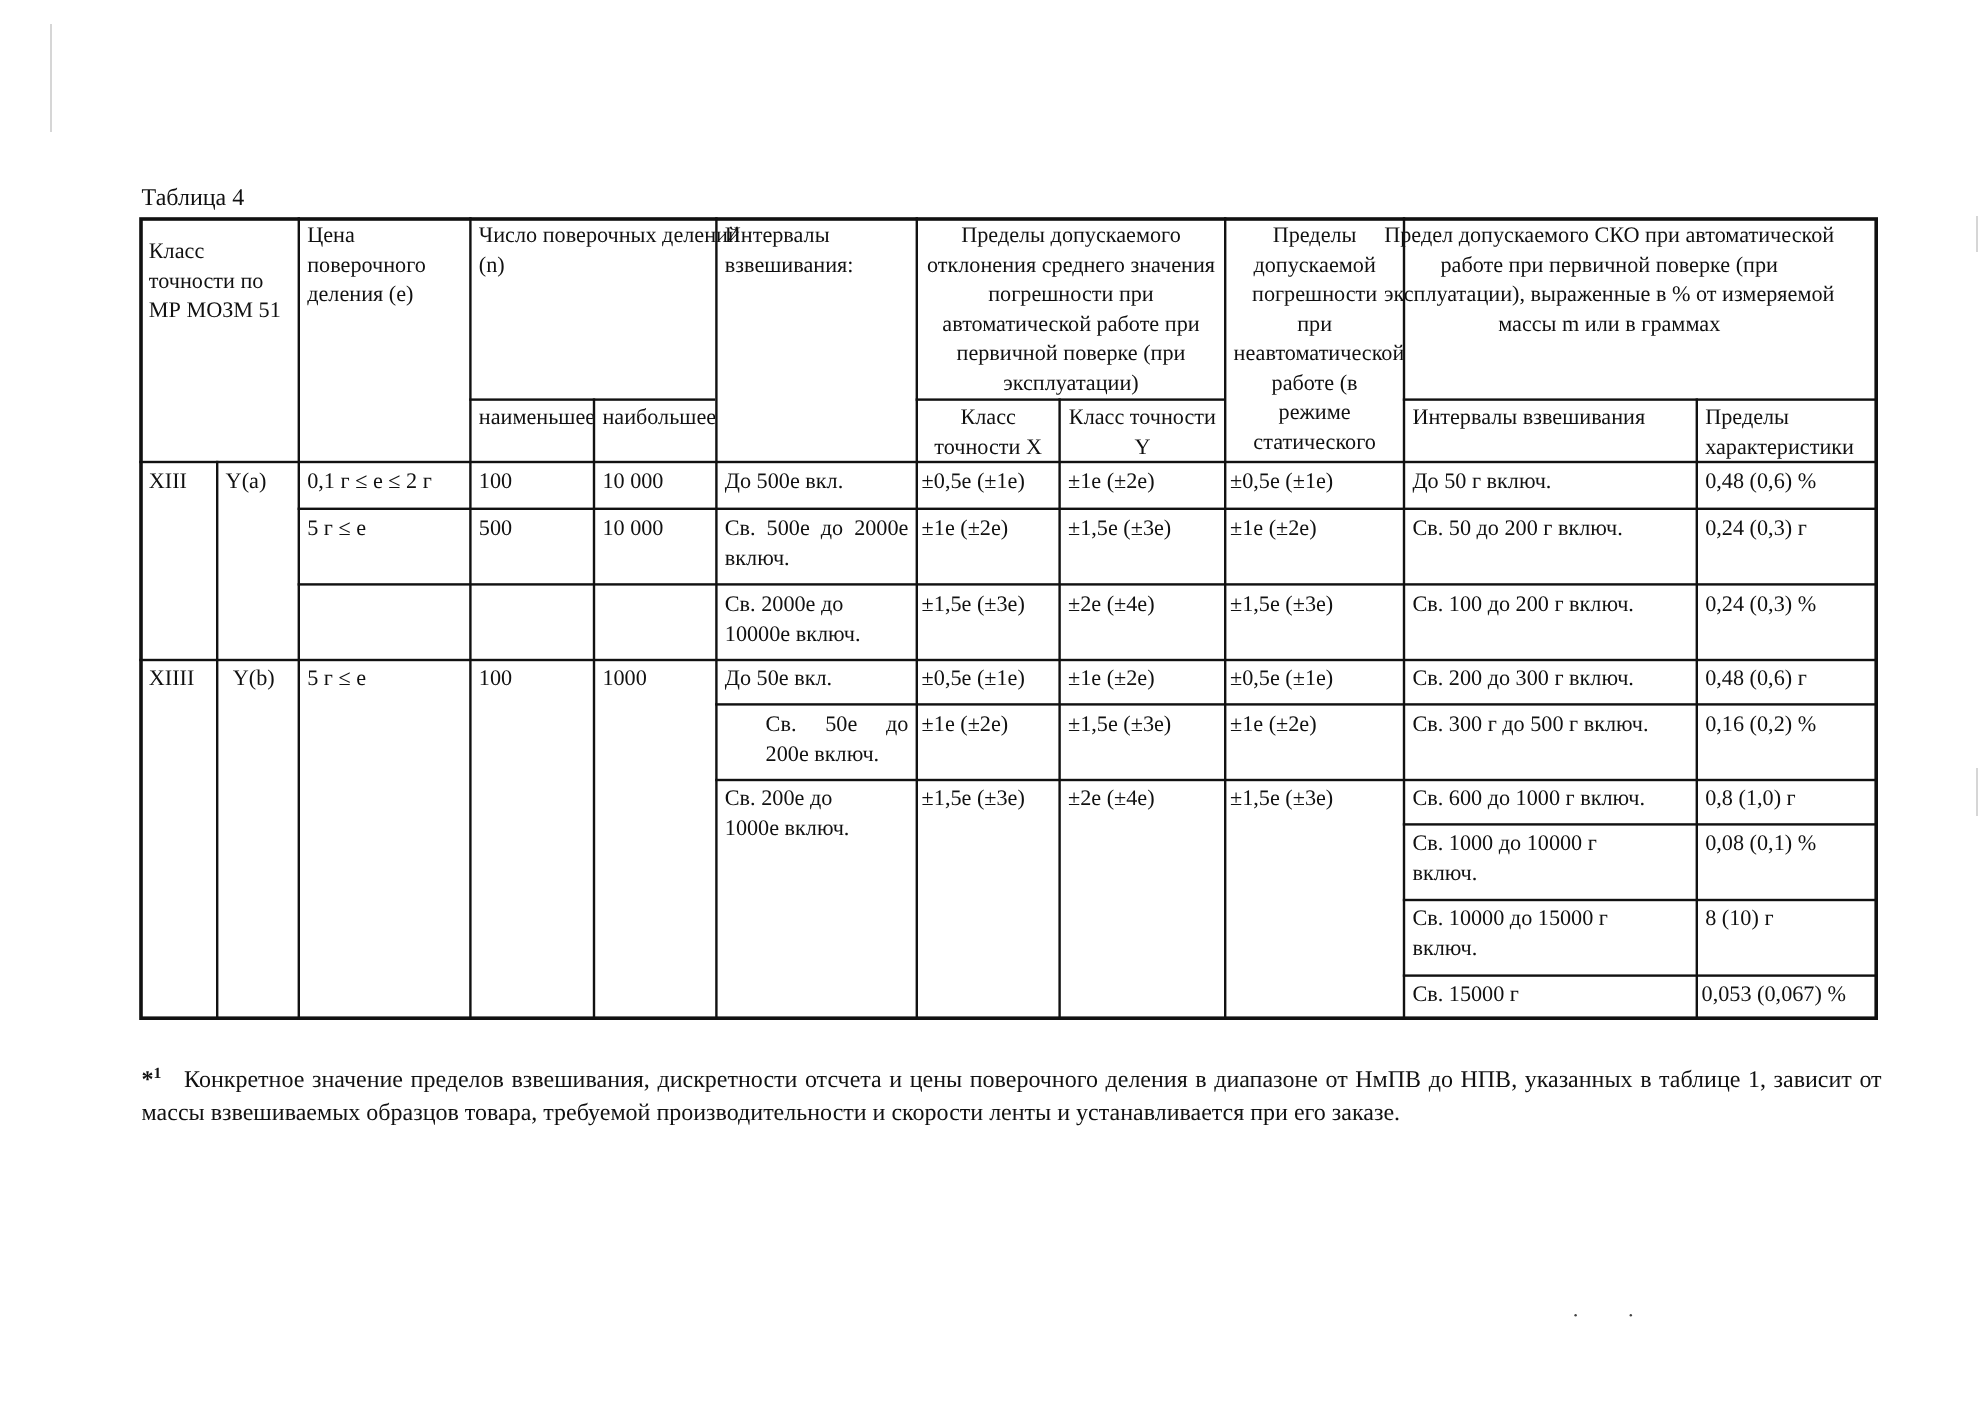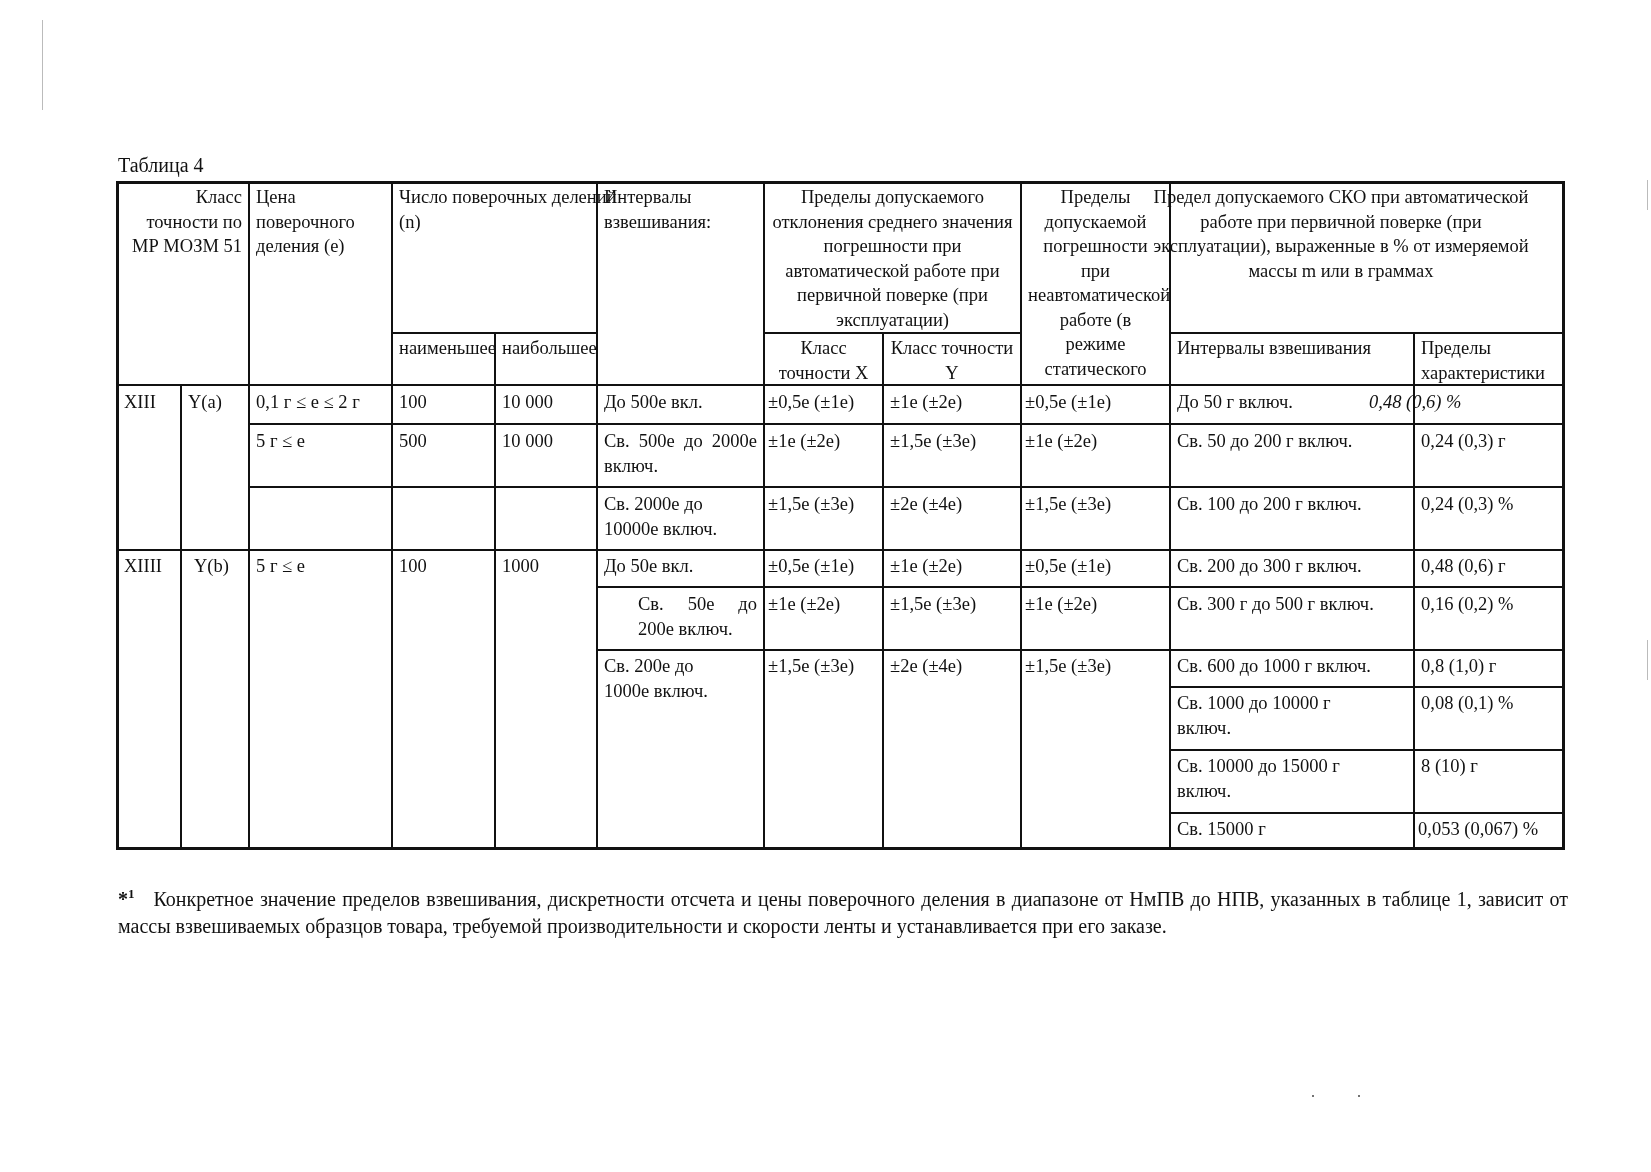--- a/index.html
+++ b/index.html
@@ -20,21 +20,21 @@
   .margin-tick{position:absolute;background:#bbb;width:1px;}
   .dot{position:absolute;width:2px;height:2px;background:#444;border-radius:1px;}
 </style>
 </head>
 <body>
 
 <div>
 
   <div class="caption">Таблица 4</div>
 
-  <div class="cell" style="left:118px;top:183px;width:130px;height:199px;text-align:right;">Класс точности по МР МОЗМ 51</div>
+  <div class="cell" style="left:118px;top:196px;width:130px;height:199px;">Класс точности по МР МОЗМ 51</div>
   <div class="cell" style="left:250px;top:183px;width:141px;height:199px;">Цена поверочного деления (e)</div>
   <div class="cell" style="left:393px;top:183px;width:243px;height:147px;">Число поверочных делений (n)</div>
   <div class="cell" style="left:393px;top:334px;width:101px;height:50px;">наименьшее</div>
   <div class="cell" style="left:496px;top:334px;width:100px;height:50px;">наибольшее</div>
   <div class="cell" style="left:598px;top:183px;width:165px;height:199px;">Интервалы взвешивания:</div>
   <div class="cell c" style="left:765px;top:183px;width:255px;height:147px;">Пределы допускаемого отклонения среднего значения погрешности при автоматической работе при первичной поверке (при эксплуатации)</div>
   <div class="cell c" style="left:765px;top:334px;width:117px;height:50px;">Класс точности X</div>
   <div class="cell c" style="left:884px;top:334px;width:136px;height:50px;">Класс точности Y</div>
   <div class="cell c" style="left:1022px;top:183px;width:147px;height:199px;">Пределы допускаемой погрешности при неавтоматической работе (в режиме статического взвешивания)</div>
   <div class="cell c" style="left:1145px;top:183px;width:392px;height:147px;">Предел допускаемого СКО при автоматической работе при первичной поверке (при эксплуатации), выраженные в % от измеряемой массы m или в граммах</div>
@@ -79,21 +79,21 @@
   <div class="cell" style="left:765px;top:590px;width:117px;height:58px;padding-left:3px;">±1e (±2e)</div>
   <div class="cell" style="left:884px;top:590px;width:136px;height:58px;">±1,5e (±3e)</div>
   <div class="cell" style="left:1022px;top:590px;width:147px;height:58px;padding-left:3px;">±1e (±2e)</div>
 
   <div class="cell" style="left:598px;top:652px;width:150px;height:60px;">Св. 200e до 1000e включ.</div>
   <div class="cell" style="left:765px;top:652px;width:117px;height:34px;padding-left:3px;">±1,5e (±3e)</div>
   <div class="cell" style="left:884px;top:652px;width:136px;height:34px;">±2e (±4e)</div>
   <div class="cell" style="left:1022px;top:652px;width:147px;height:34px;padding-left:3px;">±1,5e (±3e)</div>
 
   <div class="cell" style="left:1171px;top:388px;width:242px;height:34px;">До 50 г включ.</div>
-  <div class="cell" style="left:1363px;top:388px;width:148px;height:34px;font-style:italic;">0,48 (0,6) %</div>
+  <div class="cell" style="left:1415px;top:388px;width:148px;height:34px;">0,48 (0,6) %</div>
   <div class="cell" style="left:1171px;top:427px;width:242px;height:58px;">Св. 50 до 200 г включ.</div>
   <div class="cell" style="left:1415px;top:427px;width:148px;height:58px;">0,24 (0,3) г</div>
   <div class="cell" style="left:1171px;top:490px;width:242px;height:58px;">Св. 100 до 200 г включ.</div>
   <div class="cell" style="left:1415px;top:490px;width:148px;height:58px;">0,24 (0,3) %</div>
   <div class="cell" style="left:1171px;top:552px;width:242px;height:34px;">Св. 200 до 300 г включ.</div>
   <div class="cell" style="left:1415px;top:552px;width:148px;height:34px;">0,48 (0,6) г</div>
   <div class="cell" style="left:1171px;top:590px;width:242px;height:58px;">Св. 300 г до 500 г включ.</div>
   <div class="cell" style="left:1415px;top:590px;width:148px;height:58px;">0,16 (0,2) %</div>
   <div class="cell" style="left:1171px;top:652px;width:242px;height:34px;">Св. 600 до 1000 г включ.</div>
   <div class="cell" style="left:1415px;top:652px;width:148px;height:34px;">0,8 (1,0) г</div>

